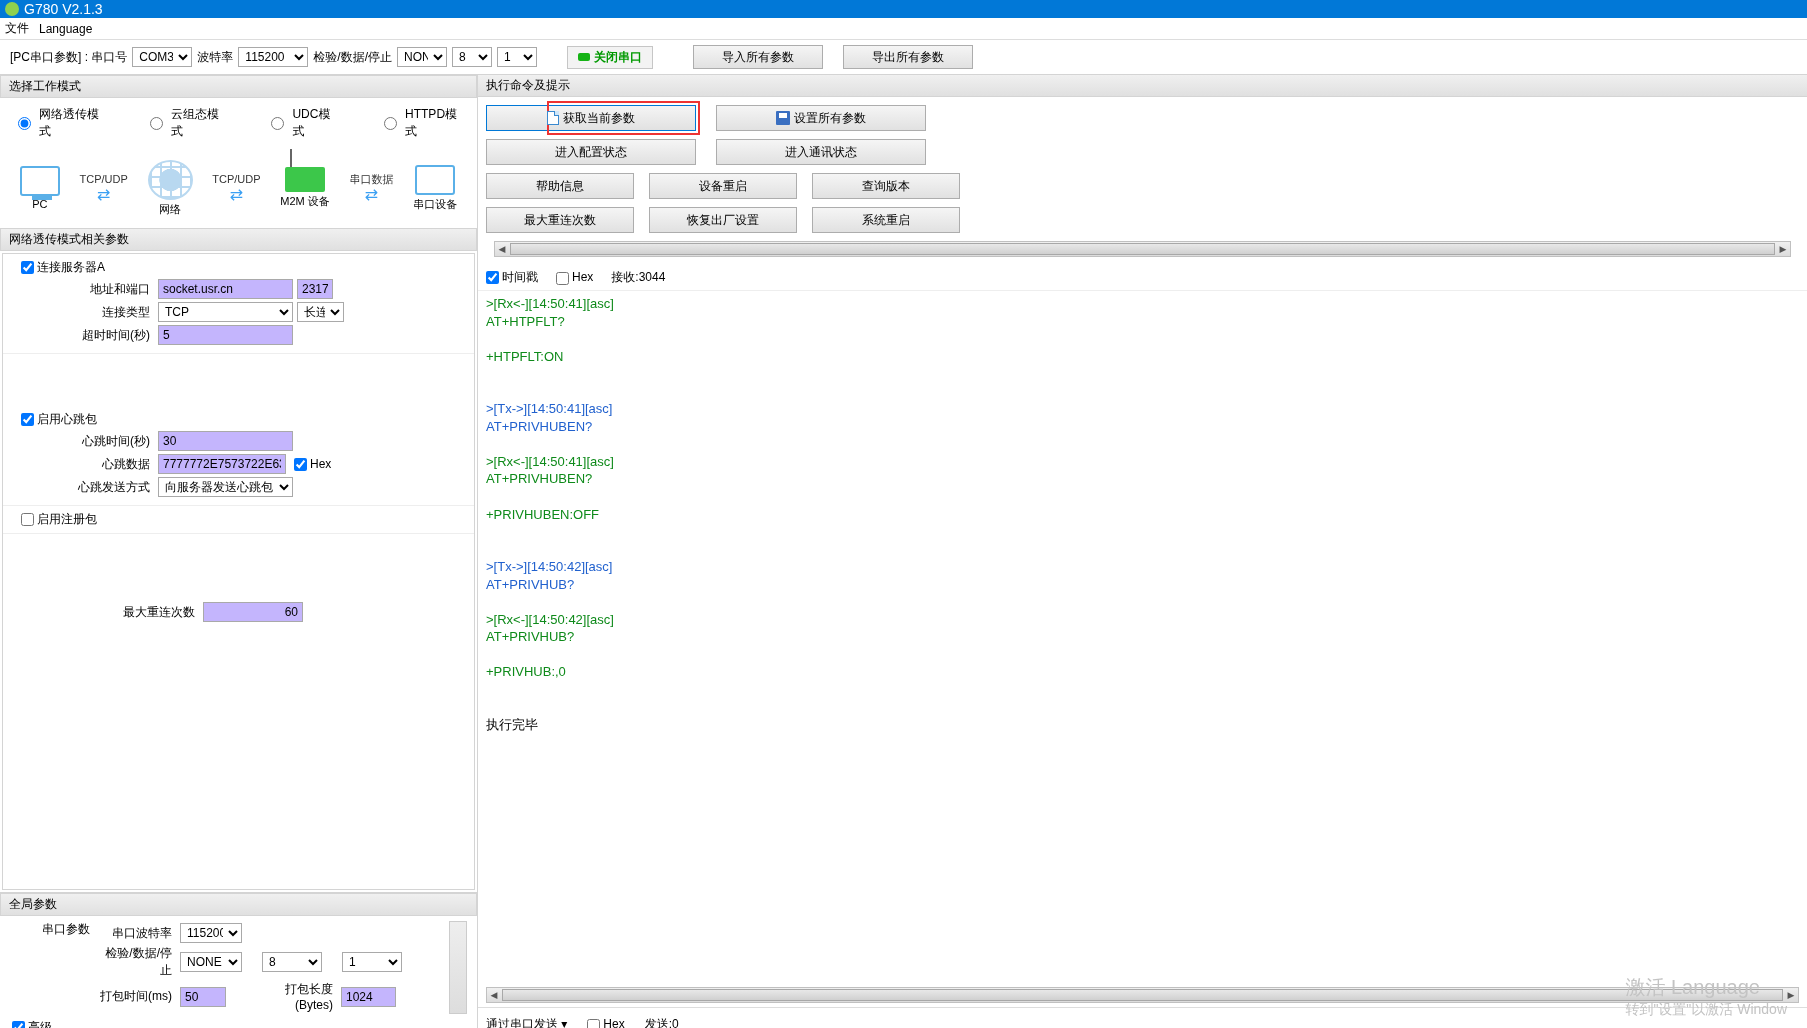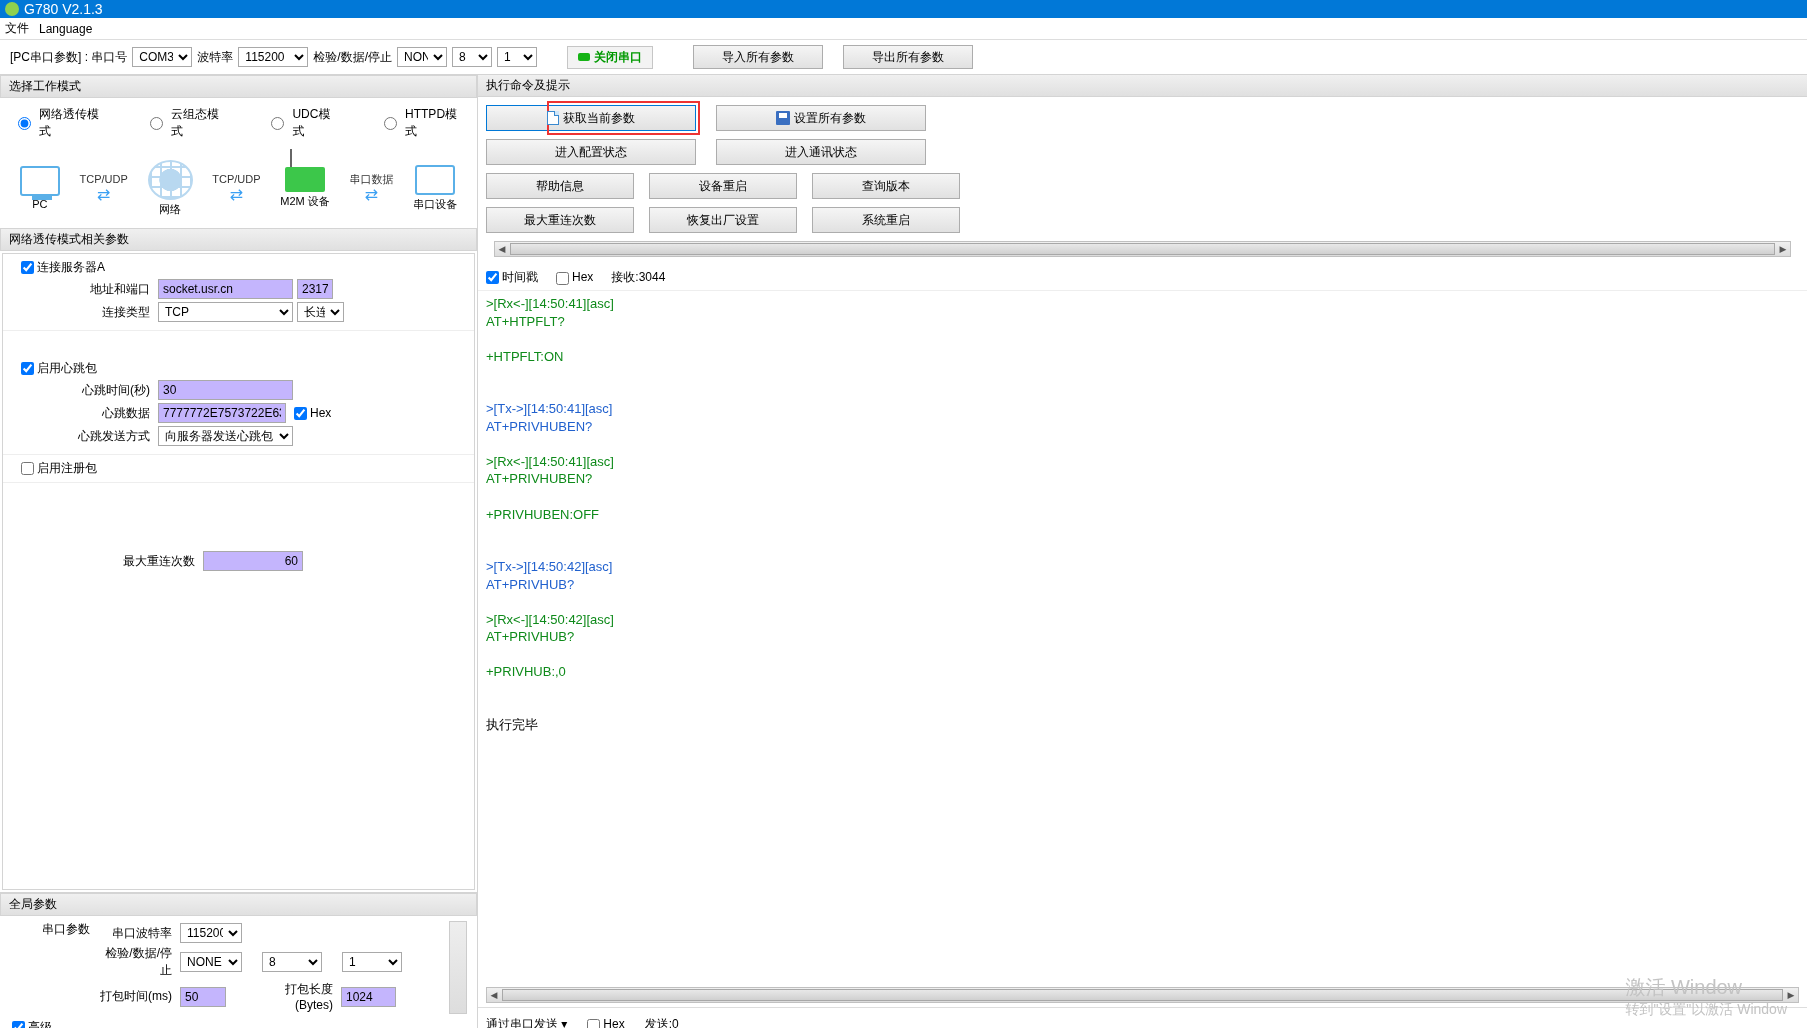--- a/index.html
+++ b/index.html
@@ -175,22 +175,26 @@
           <input type="text" value="socket.usr.cn" style="">
           <span style="width:4px"></span>
           <input type="text" class="short" value="2317" style="">
         </div>
         <div class="form-row">
             <span class="lbl">连接类型</span>
           <select><option>TCP</option></select>
           <span style="width:4px"></span>
           <select class="short"><option>长连接</option></select>
         </div>
-      </div>
-      <div class="param-group" style="margin-top:24px">
+        <div class="form-row">
+            <span class="lbl">超时时间(秒)</span>
+          <input type="text" value="5" style="">
+        </div>
+      </div>
+      <div class="param-group" style="margin-top:52px">
         <label class="check-indent"><input type="checkbox" checked="" style=""><span>启用心跳包</span></label>
         <div class="form-row">
             <span class="lbl">心跳时间(秒)</span>
           <input type="text" value="30" style="">
         </div>
         <div class="form-row">
             <span class="lbl">心跳数据</span>
           <input type="text" style="width: 128px;" value="7777772E7573722E636E">
           <label style="margin-left:8px"><input type="checkbox" checked="" style=""><span>Hex</span></label>
         </div>
@@ -318,15 +322,15 @@
 
     <div class="bottom-send">
       <span>通过串口发送 ▾</span>
       <label><input type="checkbox" style=""><span>Hex</span></label>
       <span><span>发送:</span><span>0</span></span>
     </div>
   </div>
 </div>
 
 <div class="watermark">
-  <div class="big">激活 Window</div>
+  <div class="big">激活 Language</div>
   <div>转到"设置"以激活 Window</div>
 </div>
 
 </body></html>

